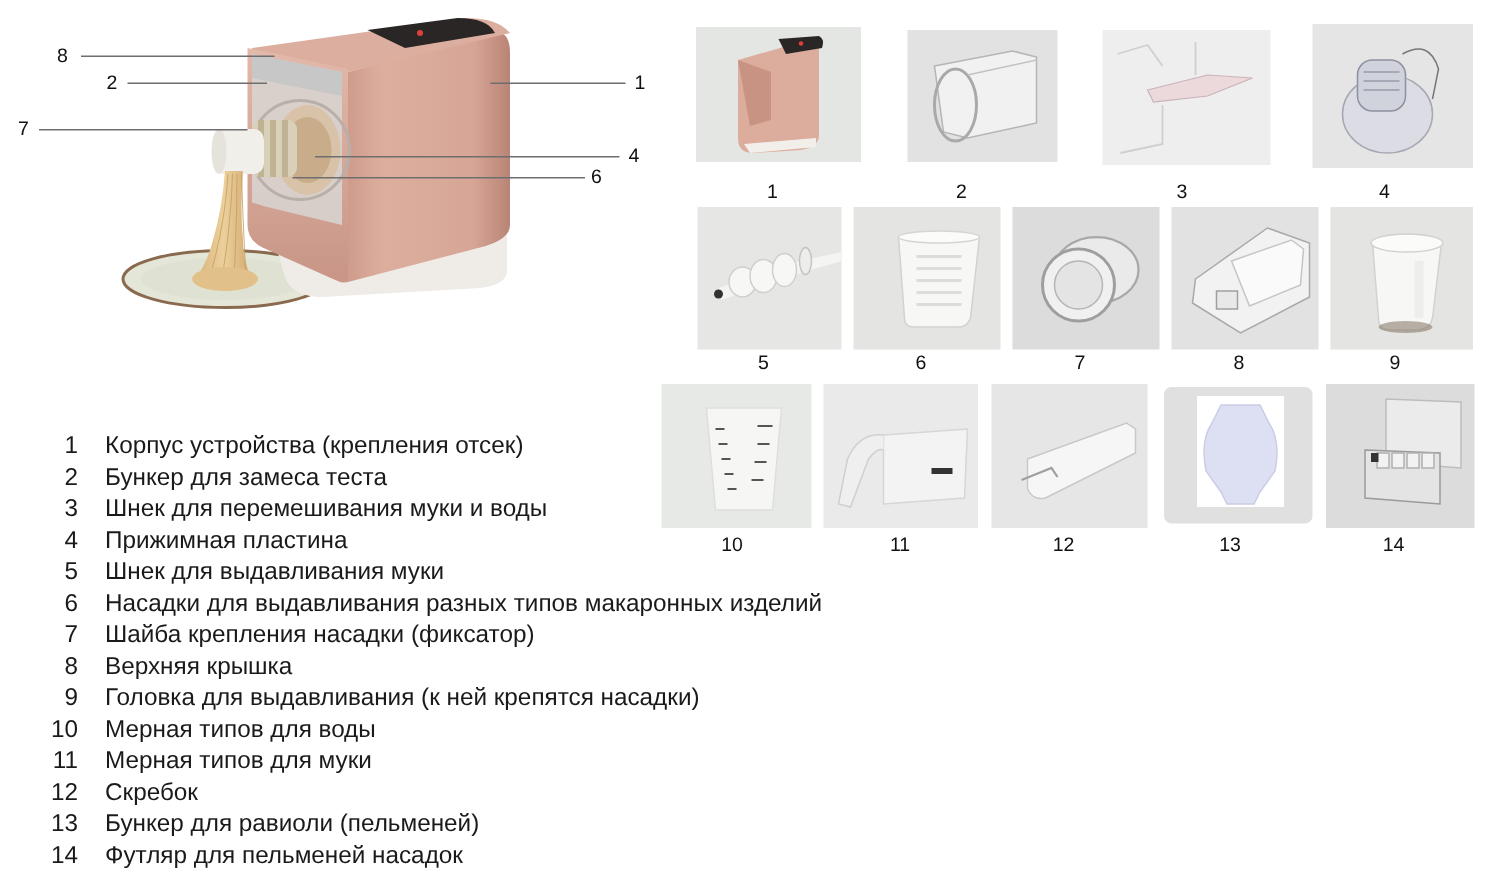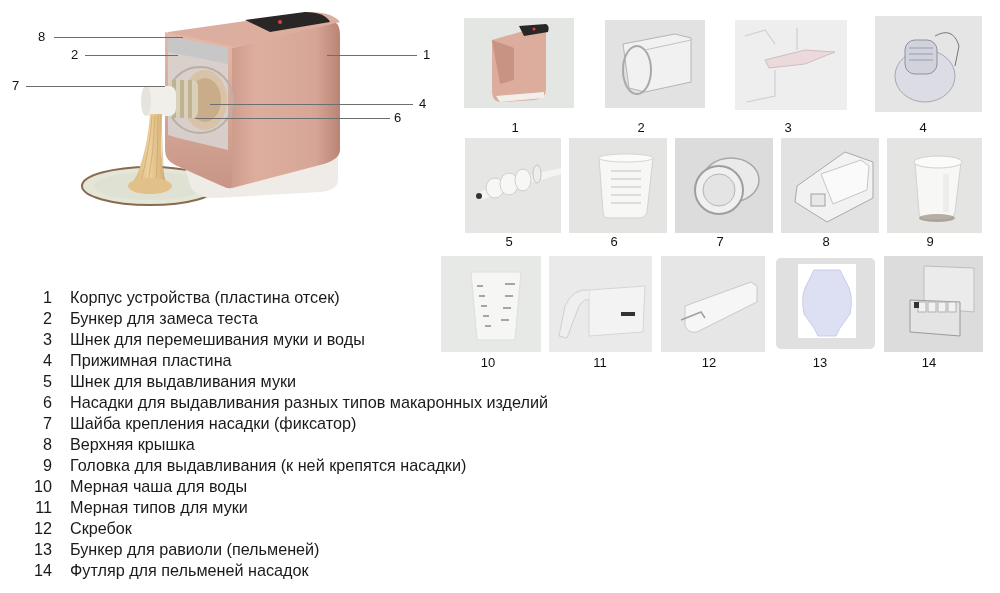--- a/index.html
+++ b/index.html
@@ -248,21 +248,21 @@
       </g>
       <rect x="30" y="46" width="5" height="6" fill="#333"></rect>
     </svg>
   </div>
   <div class="thumb-label" style="left:909px; top:355px;">14</div>
 </div>
 
 <div id="legend">
   <div class="legend-row" style="top:0px;">
     <span class="legend-num">1</span>
-    <span class="legend-text">Корпус устройства (пластина отсек)</span>
+    <span class="legend-text">Корпус устройства (крепления отсек)</span>
   </div>
   <div class="legend-row" style="top:21px;">
     <span class="legend-num">2</span>
     <span class="legend-text">Бункер для замеса теста</span>
   </div>
   <div class="legend-row" style="top:42px;">
     <span class="legend-num">3</span>
     <span class="legend-text">Шнек для перемешивания муки и воды</span>
   </div>
   <div class="legend-row" style="top:63px;">
@@ -284,21 +284,21 @@
   <div class="legend-row" style="top:147px;">
     <span class="legend-num">8</span>
     <span class="legend-text">Верхняя крышка</span>
   </div>
   <div class="legend-row" style="top:168px;">
     <span class="legend-num">9</span>
     <span class="legend-text">Головка для выдавливания (к ней крепятся насадки)</span>
   </div>
   <div class="legend-row" style="top:189px;">
     <span class="legend-num">10</span>
-    <span class="legend-text">Мерная чаша для воды</span>
+    <span class="legend-text">Мерная типов для воды</span>
   </div>
   <div class="legend-row" style="top:210px;">
     <span class="legend-num">11</span>
     <span class="legend-text">Мерная типов для муки</span>
   </div>
   <div class="legend-row" style="top:231px;">
     <span class="legend-num">12</span>
     <span class="legend-text">Скребок</span>
   </div>
   <div class="legend-row" style="top:252px;">

